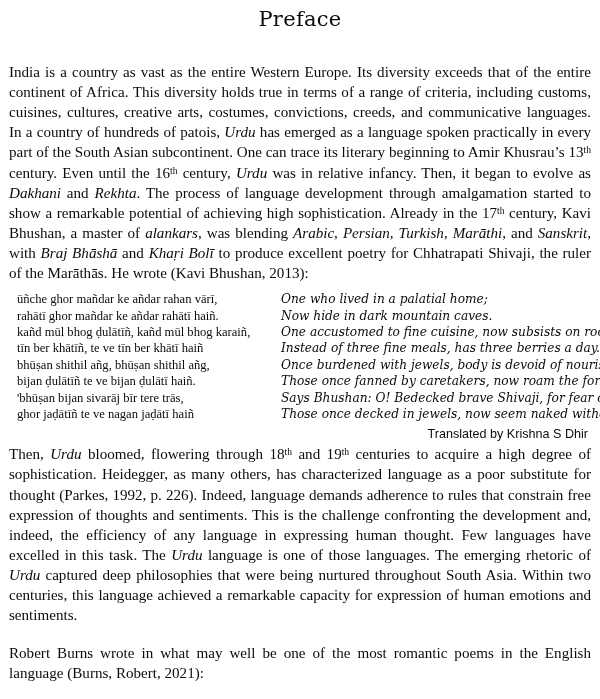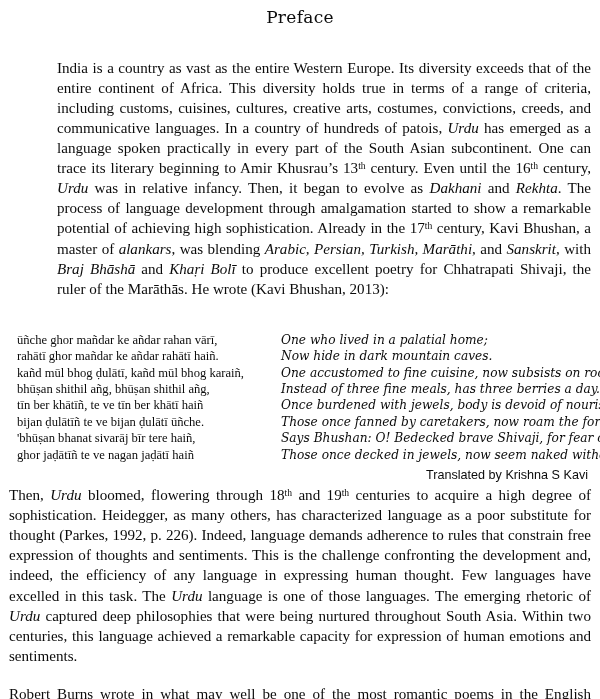--- a/index.html
+++ b/index.html
@@ -22,53 +22,53 @@
     width: 600px;
     height: 699px;
     box-sizing: border-box;
     padding: 0 9px 0 9px;
   }
 
   
   .page-title {
     text-align: center;
     font-family: "DejaVu Serif", "Liberation Serif", serif;
-    font-size: 17px;
+    font-size: 21px;
     font-weight: 400;
     letter-spacing: 0.3px;
     margin: 8px 0 0 0;
     padding: 0;
     line-height: 1.1;
   }
 
   
   .body-para {
     font-size: 15.1px;
     line-height: 20.1px;
     text-align: justify;
     text-justify: inter-word;
     margin: 0;
     padding: 0;
     hyphens: manual;
   }
 
-  #para-intro { margin-top: 31px; margin-left: 48px; }
+  #para-intro { margin-top: 31px; }
   #para-then  { margin-top: 2px; }
   #para-burns { margin-top: 18px; }
 
   .body-para i { font-style: italic; }
   .body-para sup {
     font-size: 9.6px;
     line-height: 0;
     vertical-align: 0.42em;
   }
 
   
   .verse-block {
-    margin-top: 33px;
+    margin-top: 8px;
     position: relative;
     display: flex;
     align-items: flex-end;
   }
   .verse-col-orig {
     width: 272px;
     flex: 0 0 272px;
     padding-left: 8px;
     box-sizing: border-box;
   }
@@ -107,38 +107,38 @@
 <div class="page">
 
   <h1 class="page-title">Preface</h1>
 
   <p class="body-para" id="para-intro">India is a country as vast as the entire Western Europe.  Its diversity exceeds that of the entire continent of Africa. This diversity holds true in terms of a range of criteria, including customs, cuisines, cultures, creative arts, costumes, convictions, creeds, and communicative languages. In a country of hundreds of patois, <i>Urdu</i> has emerged as a language spoken practically in every part of the South Asian subcontinent. One can trace its literary beginning to Amir Khusrau’s 13<sup>th</sup> century.  Even until the 16<sup>th</sup> century, <i>Urdu</i> was in relative infancy.  Then, it began to evolve as <i>Dakhani</i> and <i>Rekhta</i>.  The process of language development through amalgamation started to show a remarkable potential of achieving high sophistication.  Already in the 17<sup>th</sup> century, Kavi Bhushan, a master of <i>alankars</i>, was blending <i>Arabic, Persian, Turkish, Marāthi</i>, and <i>Sanskrit</i>, with <i>Braj Bhāshā</i> and <i>Khaṛi Bolī</i> to produce excellent poetry for Chhatrapati Shivaji, the ruler of the Marāthās. He wrote (Kavi Bhushan, 2013):</p>
 
   <div class="verse-block">
     <div class="verse-col-orig">
       <div class="verse-line-orig">ūñche ghor mañdar ke añdar rahan vārī,</div>
       <div class="verse-line-orig">rahātī ghor mañdar ke añdar rahātī haiñ.</div>
-      <div class="verse-line-orig">kañd mūl bhog ḍulātī, kañd mūl bhog karaiñ,</div>
+      <div class="verse-line-orig">kañd mūl bhog ḍulātīñ, kañd mūl bhog karaiñ,</div>
+      <div class="verse-line-orig">tīn ber khātīñ, te ve tīn ber khātī haiñ</div>
       <div class="verse-line-orig">bhūṣan shithil añg, bhūṣan shithil añg,</div>
-      <div class="verse-line-orig">tīn ber khātīñ, te ve tīn ber khātī haiñ</div>
-      <div class="verse-line-orig">bijan ḍulātīñ te ve bijan ḍulātī ūñche.</div>
-      <div class="verse-line-orig">'bhūṣan bhanat sivarāj bīr tere haiñ,</div>
+      <div class="verse-line-orig">bijan ḍulātīñ te ve bijan ḍulātī haiñ.</div>
+      <div class="verse-line-orig">'bhūṣan bijan sivarāj bīr tere trās,</div>
       <div class="verse-line-orig">ghor jaḍātīñ te ve nagan jaḍātī haiñ</div>
     </div>
     <div class="verse-col-trans">
       <div class="verse-line-trans">One who lived in a palatial home;</div>
       <div class="verse-line-trans">Now hide in dark mountain caves.</div>
       <div class="verse-line-trans">One accustomed to fine cuisine, now subsists on roots,</div>
       <div class="verse-line-trans">Instead of three fine meals, has three berries a  day.</div>
       <div class="verse-line-trans">Once burdened with jewels, body is devoid of nourishment.</div>
       <div class="verse-line-trans">Those once fanned by caretakers, now roam the forest.</div>
       <div class="verse-line-trans">Says Bhushan: O! Bedecked brave Shivaji, for fear of you</div>
       <div class="verse-line-trans">Those once decked in jewels, now seem naked without them.</div>
     </div>
   </div>
 
-  <div class="translator-credit">Translated by Krishna S Kavi</div>
+  <div class="translator-credit">Translated by Krishna S Dhir</div>
 
   <p class="body-para" id="para-then">Then, <i>Urdu</i> bloomed, flowering through 18<sup>th</sup> and 19<sup>th</sup> centuries to acquire a high degree of sophistication. Heidegger, as many others, has characterized language as a poor substitute for thought (Parkes, 1992, p. 226).  Indeed, language demands adherence to rules that constrain free expression of thoughts and sentiments. This is the challenge confronting the development and, indeed, the efficiency of any language in expressing human thought. Few languages have excelled in this task.  The <i>Urdu</i> language is one of those languages.  The emerging rhetoric of <i>Urdu</i> captured deep philosophies that were being nurtured throughout South Asia.   Within two centuries, this language achieved a remarkable capacity for expression of human emotions and sentiments.</p>
 
   <p class="body-para" id="para-burns">Robert Burns wrote in what may well be one of the most romantic poems in the English language (Burns, Robert, 2021):</p>
 
 </div>
 
 </body></html>

